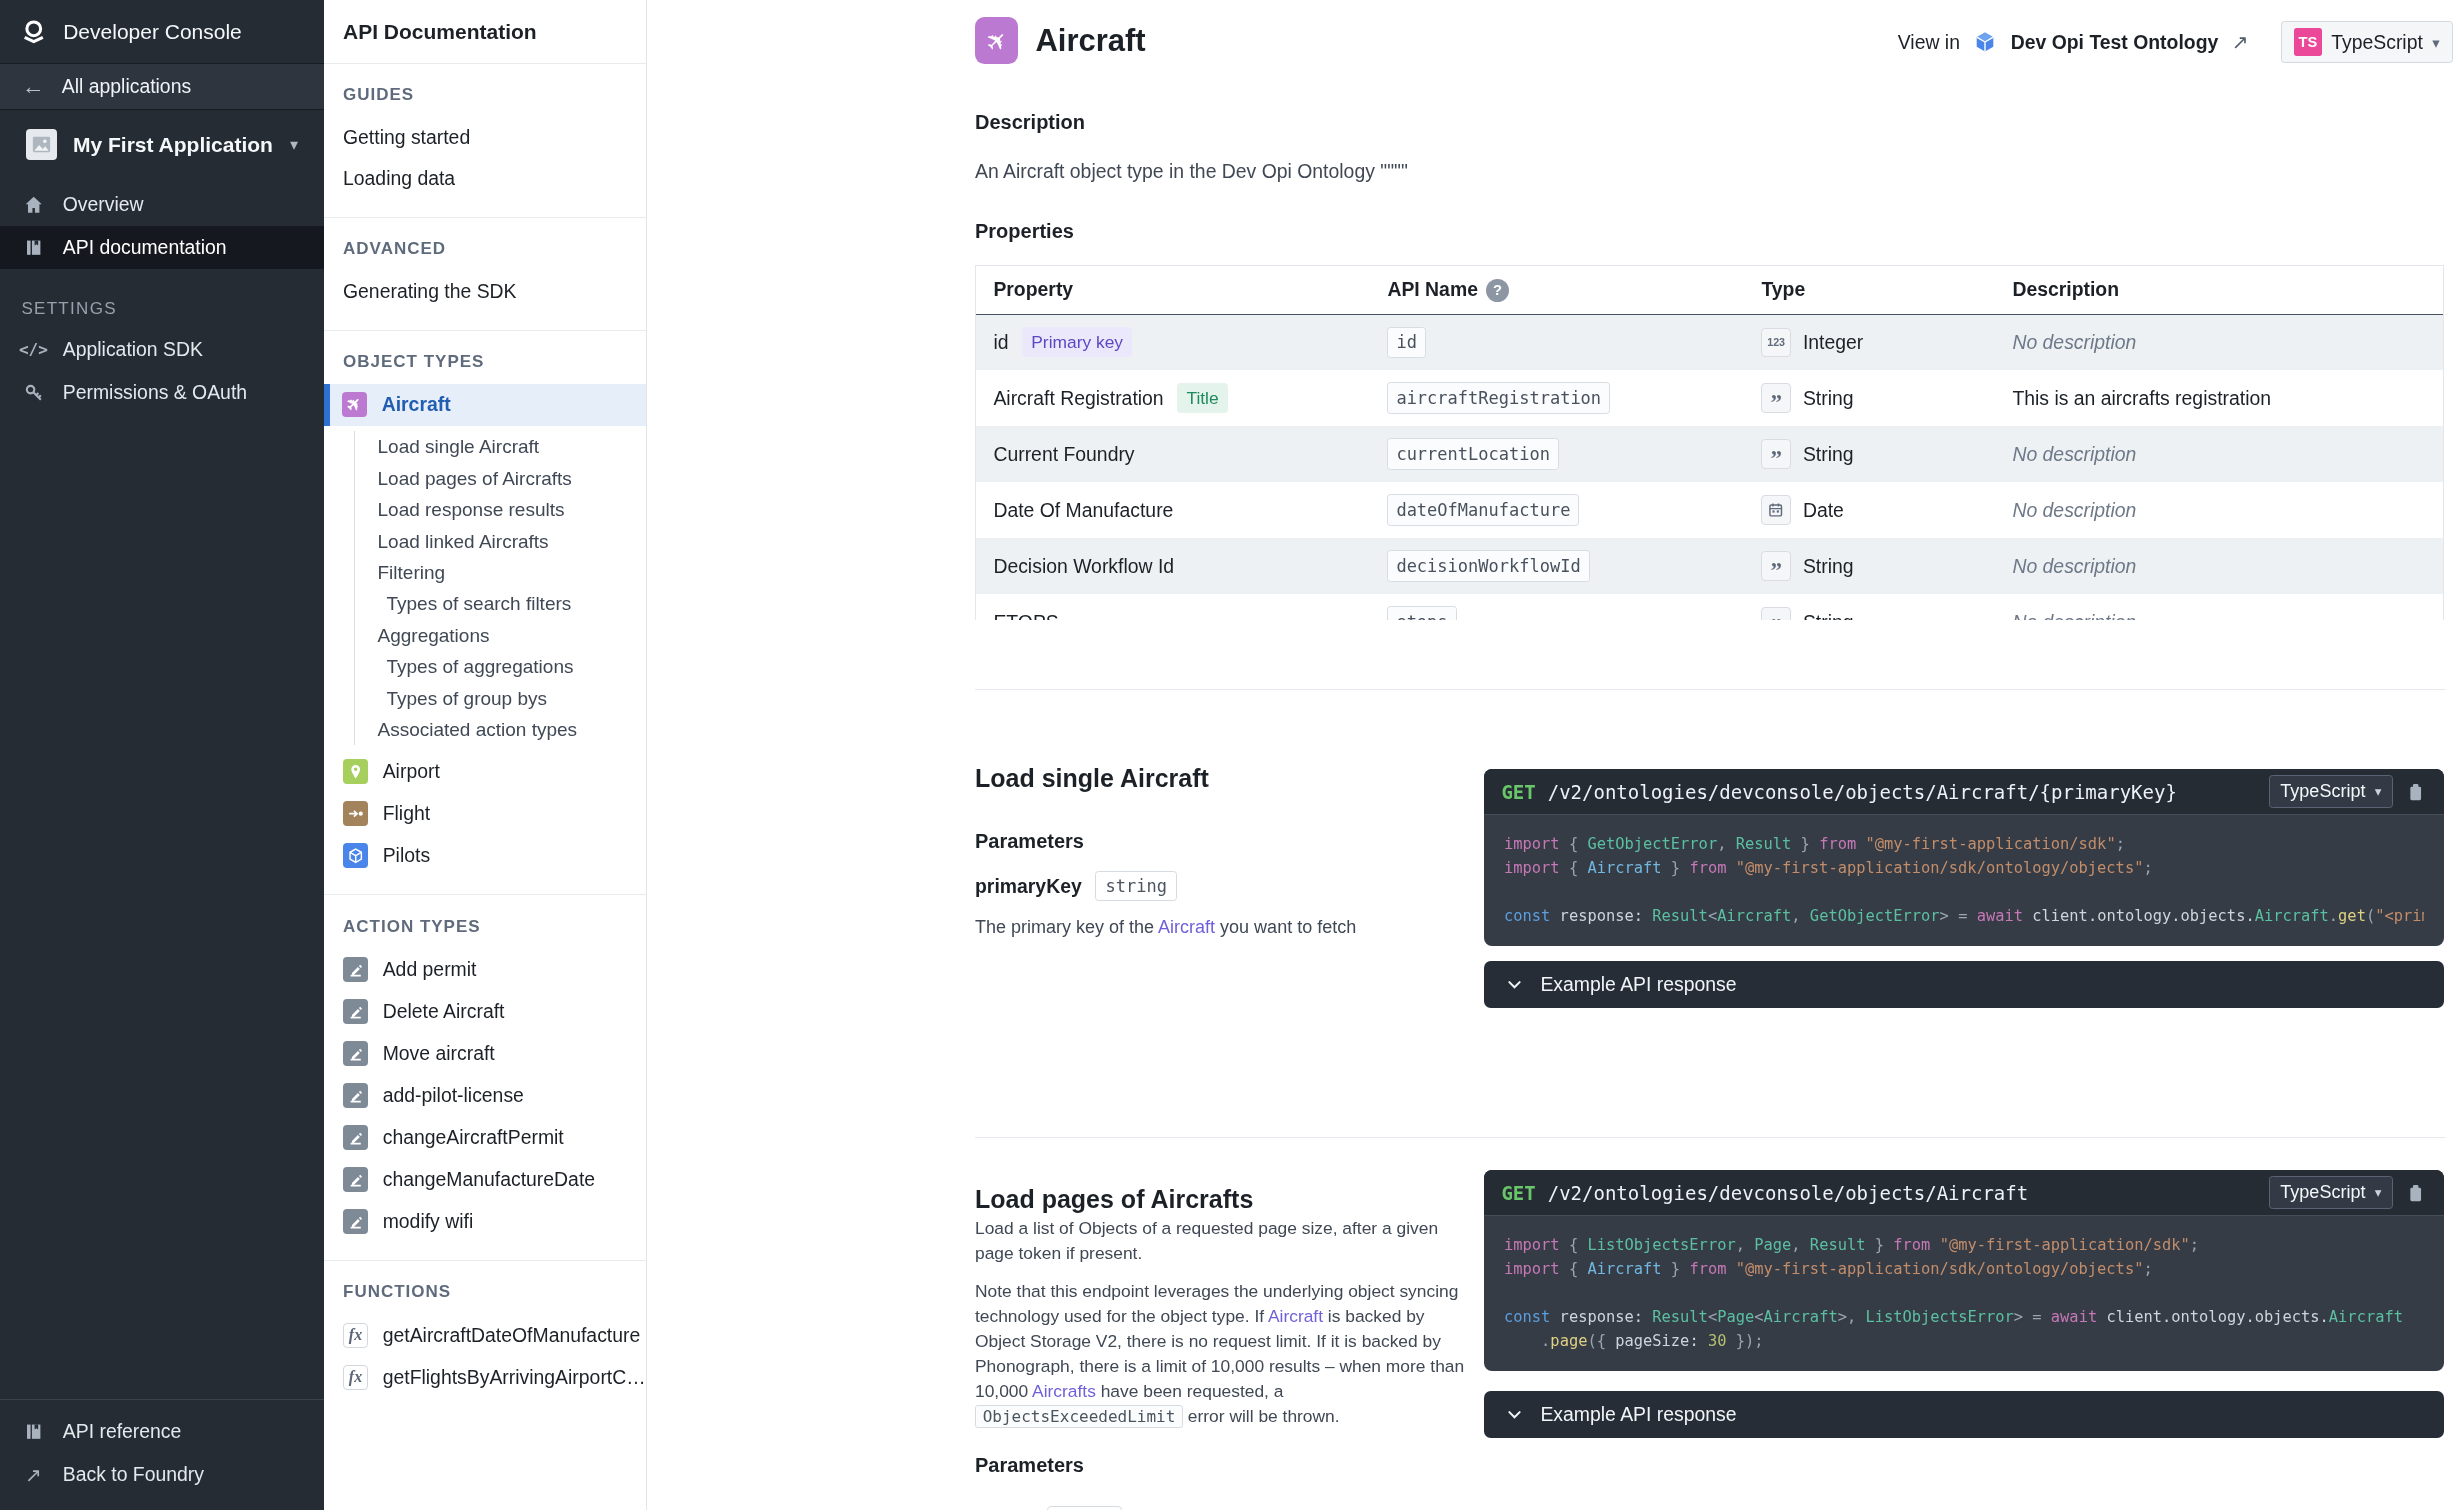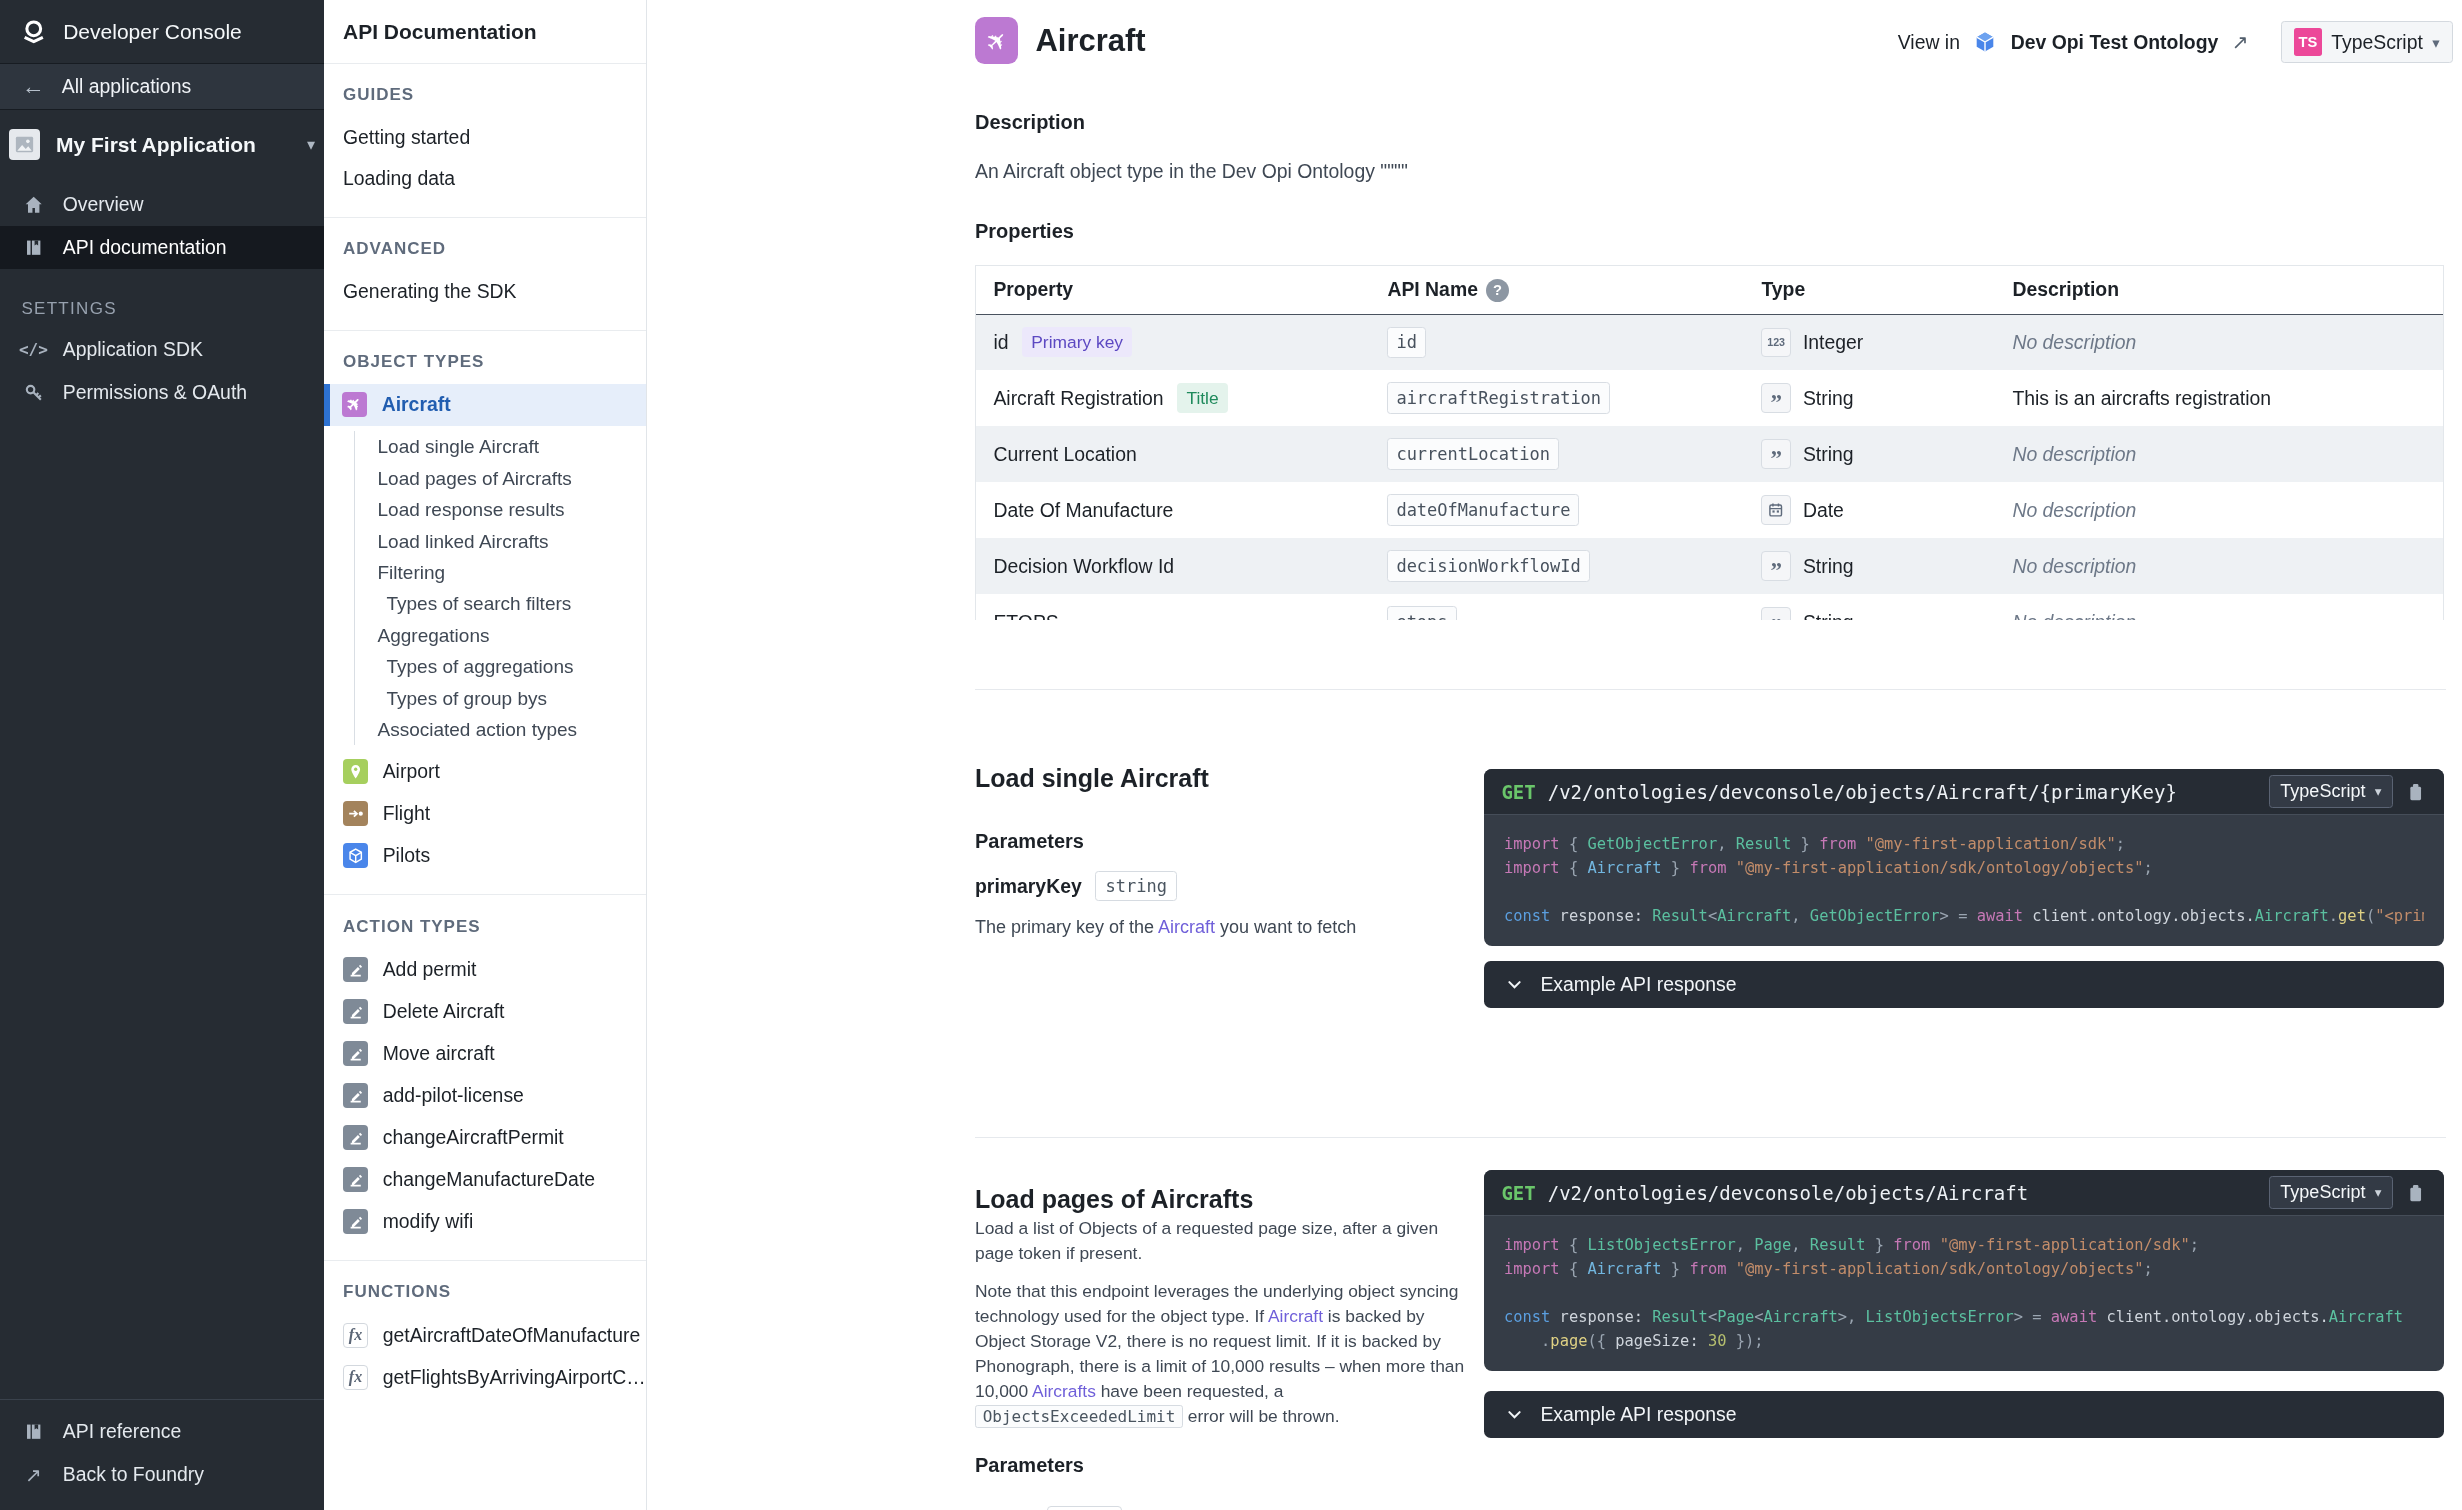--- a/index.html
+++ b/index.html
@@ -5,21 +5,21 @@
   * { margin:0; padding:0; box-sizing:border-box; }
   html,body { width:2462px; height:1511px; }
   body { font-family:"Liberation Sans", sans-serif; color:#1c2127; background:#fff; overflow:hidden; }
   .page { position:relative; width:2462px; height:1511px; overflow:hidden; }
 
   
   .app-sidebar { position:absolute; left:0; top:0; width:324px; height:100%; background:#262c33; color:#edf0f3; }
   .sb-header { height:64px; display:flex; align-items:center; gap:14.7px; padding:0 19px; border-bottom:0.7px solid #171c22; font-size:21px; color:#f5f8fa; }
   .sb-back { height:46px; background:#2e353e; border-bottom:0.7px solid #171c22; display:flex; align-items:center; gap:17.4px; padding:0 21.4px; font-size:19.4px; color:#f0f3f7; cursor:pointer; }
   .sb-back .arr { color:#b6c0cb; font-size:23px; line-height:1; }
-  .sb-app { margin:19px 0 23px; padding:0 9px; display:flex; align-items:center; gap:16px; }
+  .sb-app { margin:19px 0 23px; padding:0 26px; display:flex; align-items:center; gap:16px; }
   .sb-app-icon { width:31px; height:31px; background:#e6e9ed; border-radius:4px; display:flex; align-items:center; justify-content:center; flex:none; }
   .sb-app-name { font-size:21px; font-weight:bold; color:#f5f8fa; flex:1; }
   .sb-caret { color:#aeb8c3; font-size:16px; }
   .sb-item { height:43px; display:flex; align-items:center; gap:17.4px; padding:0 21.4px; font-size:19.4px; color:#e4e9ee; cursor:pointer; }
   .sb-item .sbi { width:24px; display:flex; justify-content:center; color:#a9b3bf; flex:none; }
   .sb-item.active { background:#15191f; color:#ffffff; }
   .sb-label { margin:29.5px 0 9.4px; padding:0 21.4px; font-size:17px; font-weight:normal; letter-spacing:1.3px; color:#97a1ae; }
   .sb-footer { position:absolute; bottom:0; left:0; width:100%; border-top:0.7px solid #3a424c; padding:10.7px 0 14.7px; }
   svg { display:block; }
 
@@ -415,21 +415,21 @@
                 <span class="type-cell">
                   <span class="type-ic quote">”</span>
                   <span>String</span>
                 </span>
               </td>
               <td><span class="">This is an aircrafts registration</span></td>
             </tr>
             <tr>
               <td>
                 <span class="prop-cell">
-                  <span>Current Location</span>
+                  <span>Current Foundry</span>
                 </span>
               </td>
               <td><span class="api-chip">currentLocation</span></td>
               <td>
                 <span class="type-cell">
                   <span class="type-ic quote">”</span>
                   <span>String</span>
                 </span>
               </td>
               <td><span class="desc-muted">No description</span></td>

